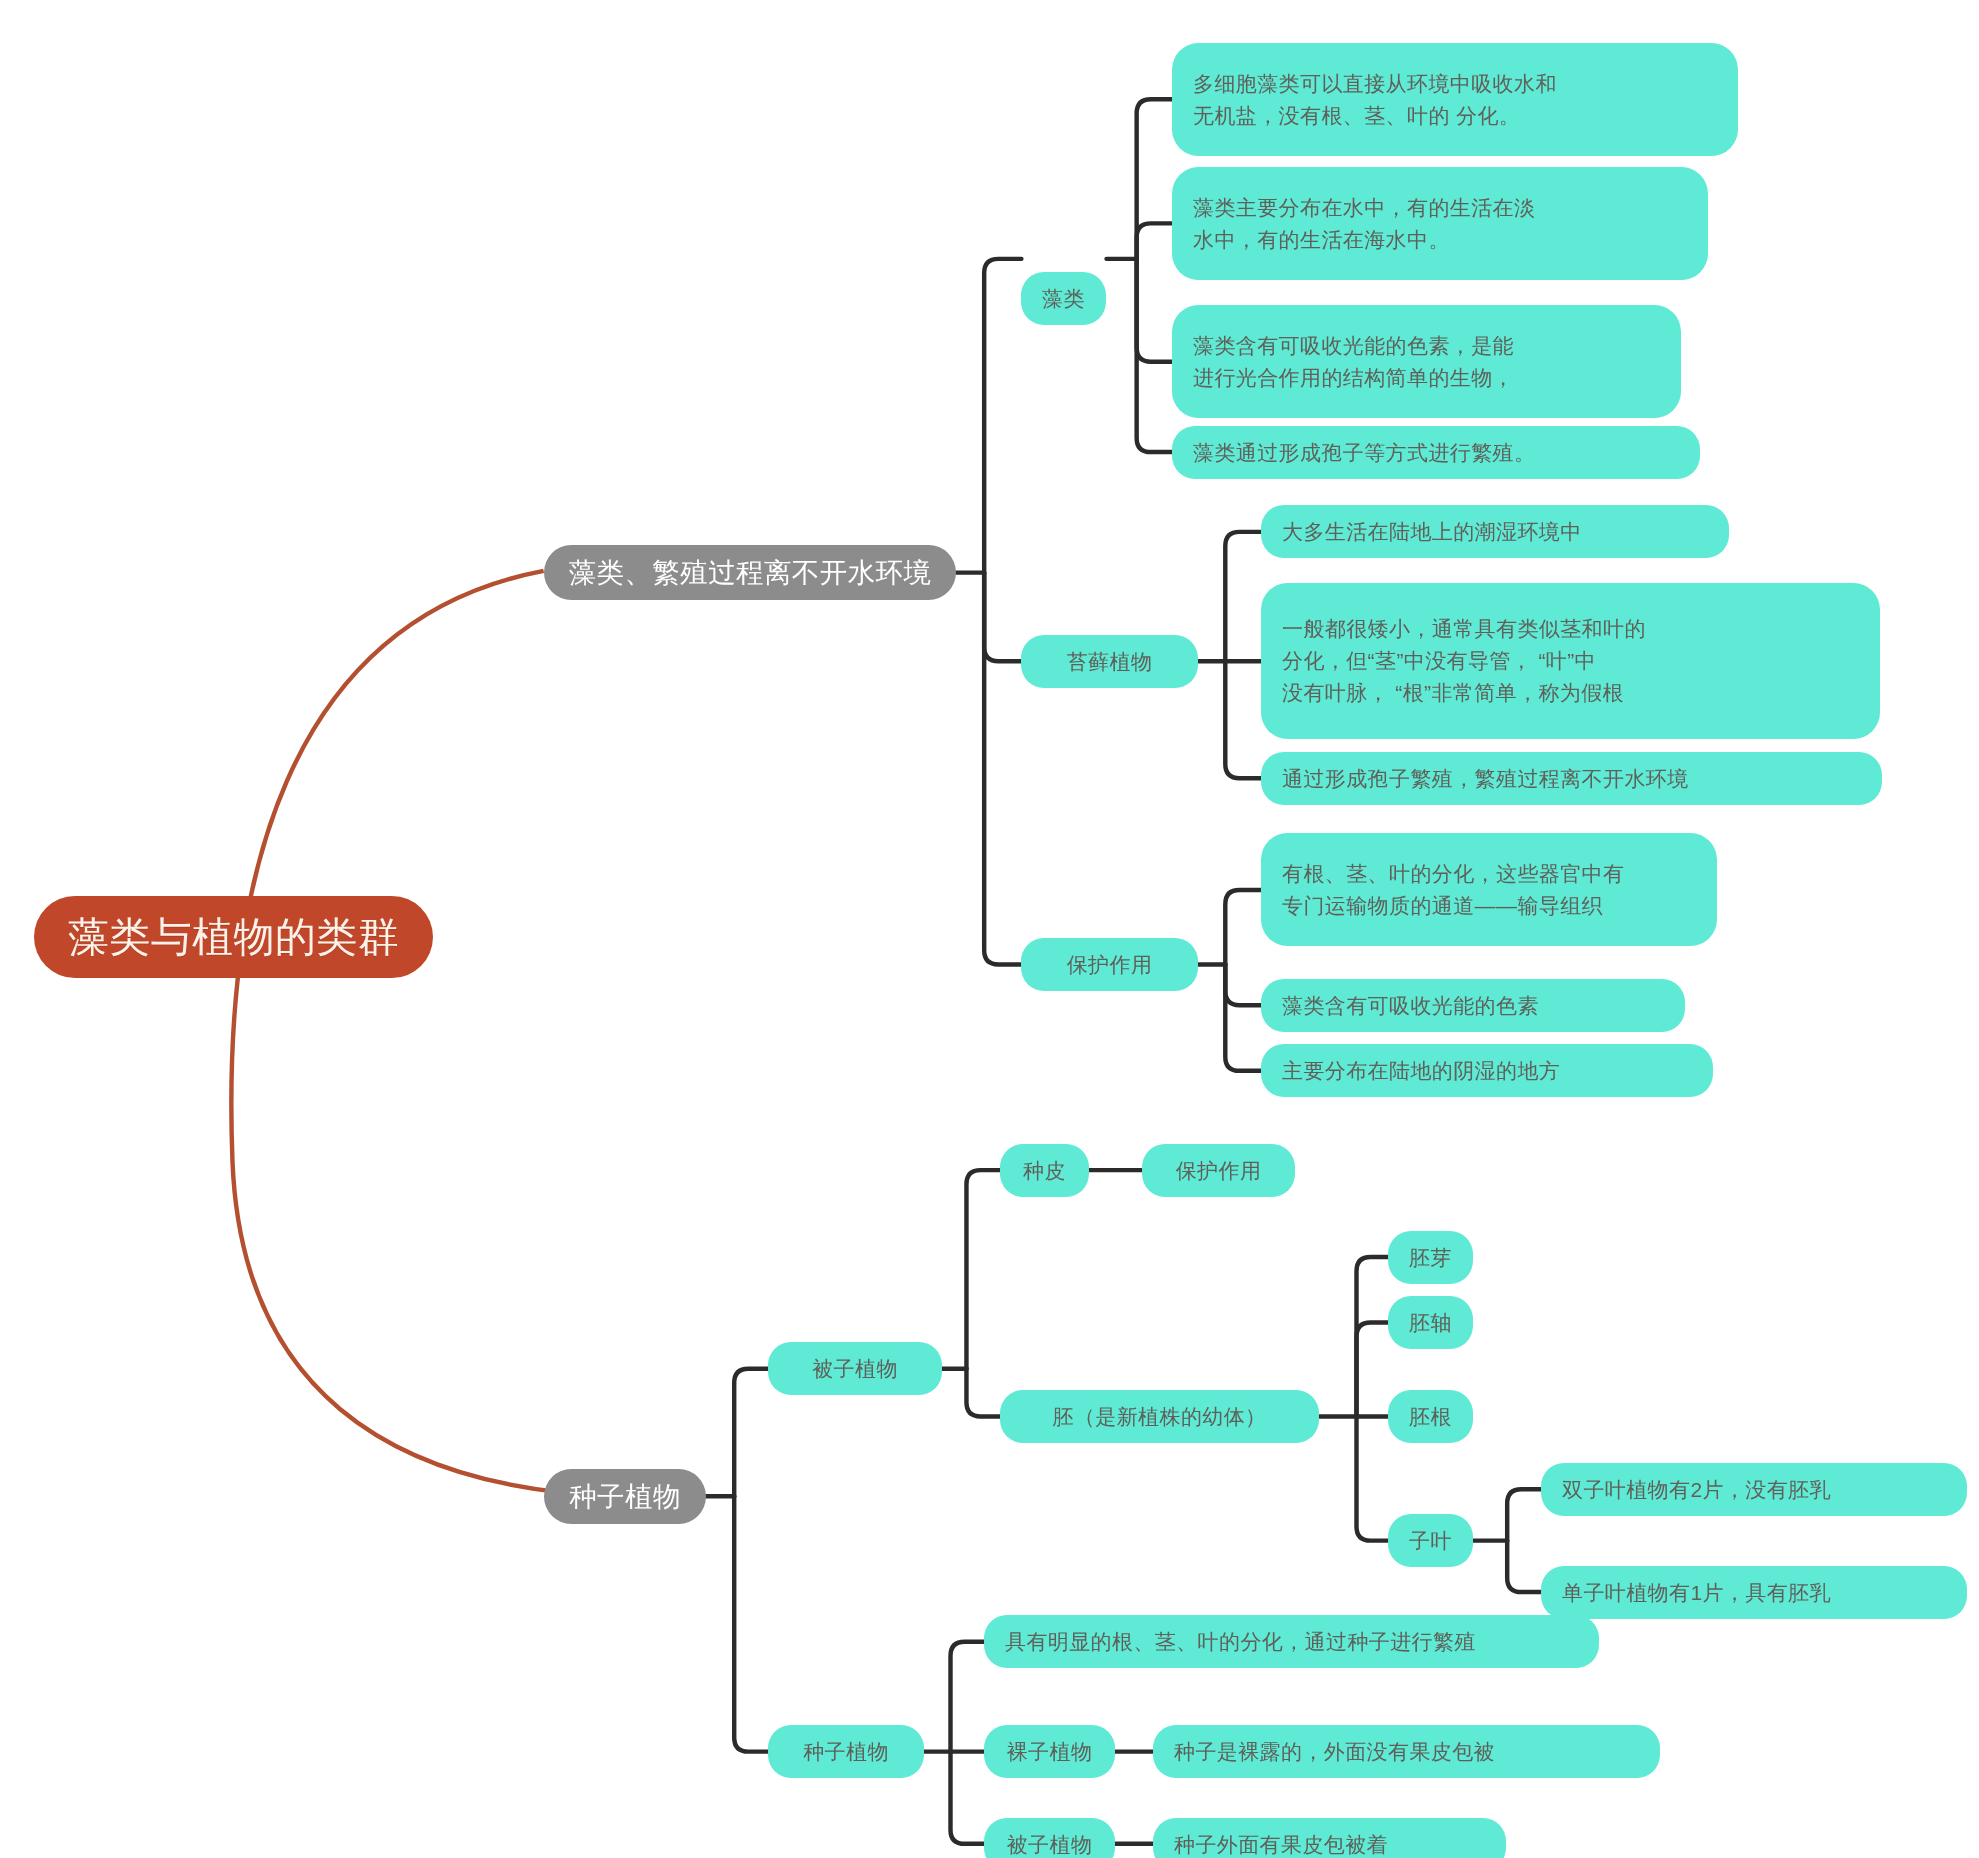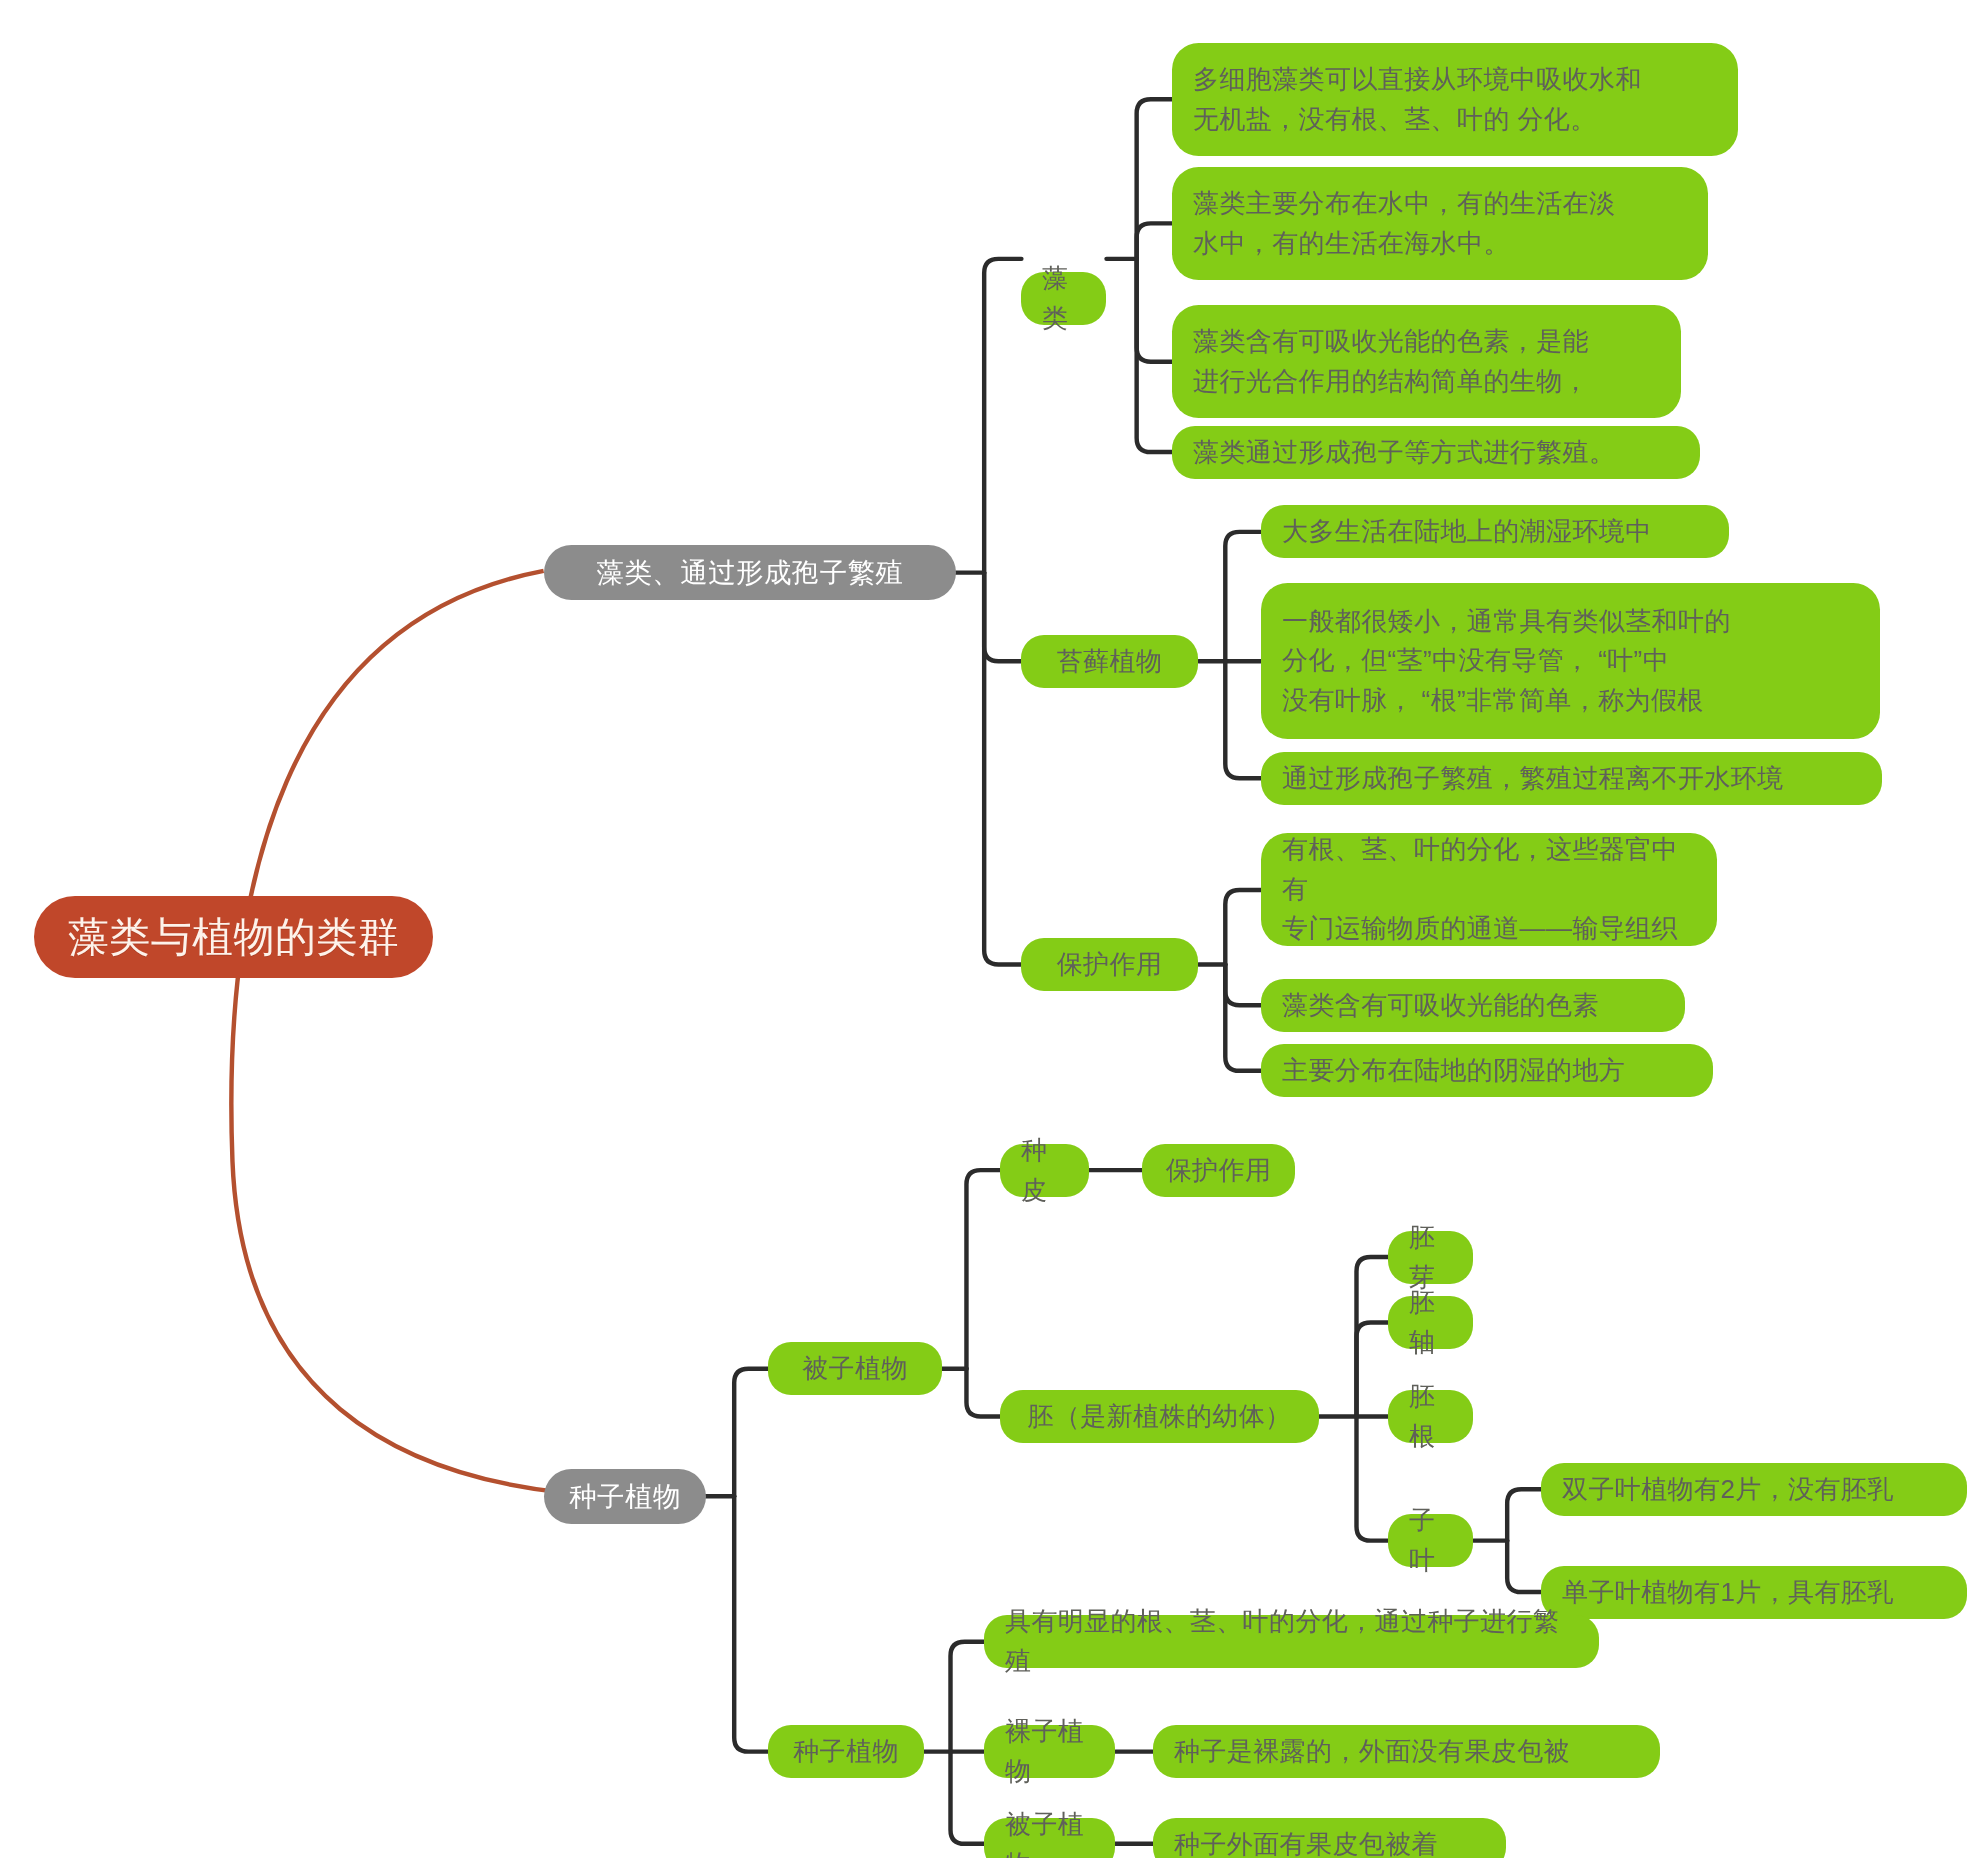--- a/index.html
+++ b/index.html
@@ -37,23 +37,23 @@
     background:#8c8c8c;
     color:#ffffff;
     font-size:27.5px;
     padding:0 23px;
     border-radius:886px;
     justify-content:center;
     z-index:3;
   }
   
   .n-sage{
-    background:#84cc16;
+    background:#5eead4;
     color:#5f605a;
-    font-size:26px;
+    font-size:21px;
     padding:8px 21px;
     border-radius:23px;
     z-index:3;
   }
   .n-sage.center{justify-content:center;}
   .n-multi{border-radius:26.6px;}
 </style>
 </head>
 <body>
 
@@ -114,21 +114,21 @@
       <path d="M 1258 1976 L 1300 1976"></path>
       <path d="M 1258 2080 L 1300 2080"></path>
     </g>
   </svg>
 
   <div class="node n-root" style="left:34px;top:896px;width:399px;height:82px;">
     <span>藻类与植物的类群</span>
   </div>
 
   <div class="node n-l1" style="left:544px;top:545px;width:412px;height:55px;">
-    <span>藻类、通过形成孢子繁殖</span>
+    <span>藻类、繁殖过程离不开水环境</span>
   </div>
 
   <div class="node n-sage center" style="left:1021px;top:232px;width:85px;height:53px;margin-top:40px;">
     <span>藻类</span>
   </div>
   <div class="node n-sage center" style="left:1021px;top:635px;width:177px;height:53px;">
     <span>苔藓植物</span>
   </div>
   <div class="node n-sage center" style="left:1021px;top:938px;width:177px;height:53px;">
     <span>保护作用</span>

